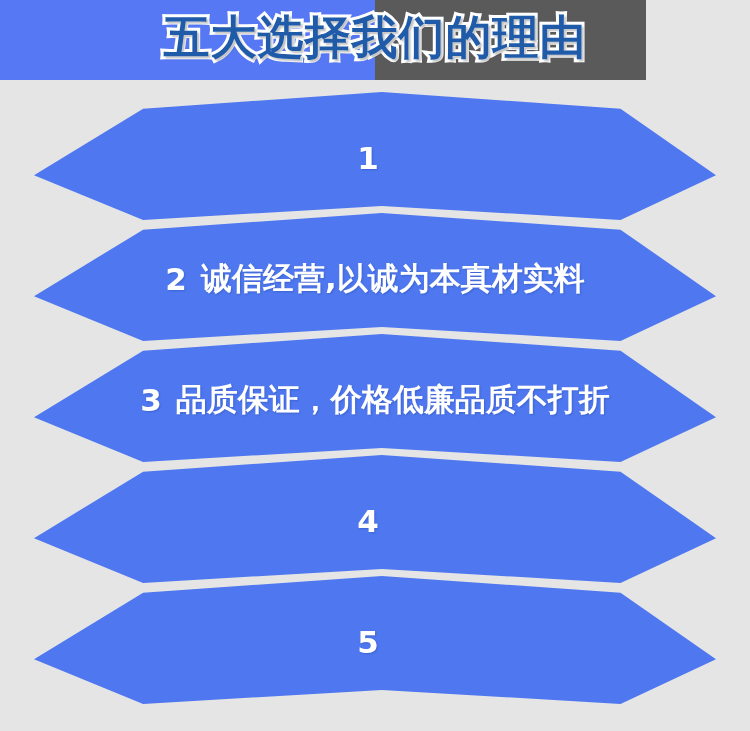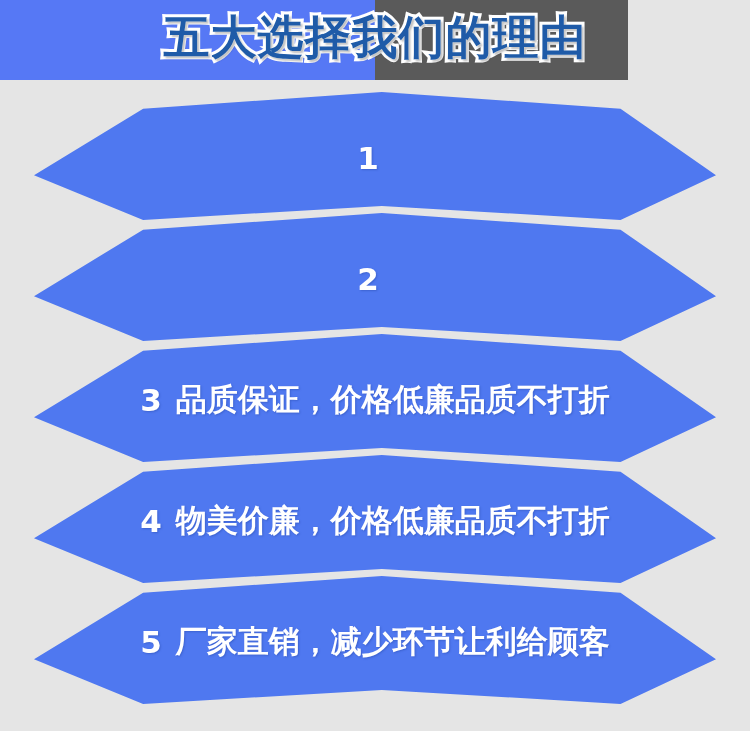--- a/index.html
+++ b/index.html
@@ -19,20 +19,21 @@
   #header {
     position: absolute;
     left: 0;
     top: 0;
     width: 628px;
     height: 80px;
     background: linear-gradient(to right,
                 #5678f5 0px, #5678f5 375px,
                 #5a5a5a 375px, #5a5a5a 750px);
     overflow: hidden;
+    padding-left: 18px;
   }
   #header-title {
     position: absolute;
     left: 0;
     top: 0;
     width: 750px;
     height: 80px;
     display: flex;
     align-items: center;
     justify-content: center;
@@ -136,40 +137,39 @@
     <div class="banner-shape"></div>
     <div class="banner-text">
       <span class="banner-num">1</span>
     </div>
   </div>
 
   <div class="banner-row r1">
     <div class="banner-shape"></div>
     <div class="banner-text">
       <span class="banner-num">2</span>
+      <span class="banner-label">诚信经营,以诚为本真材实料</span>
     </div>
   </div>
 
   <div class="banner-row r2">
     <div class="banner-shape"></div>
     <div class="banner-text">
       <span class="banner-num">3</span>
       <span class="banner-label">品质保证，价格低廉品质不打折</span>
     </div>
   </div>
 
   <div class="banner-row r3">
     <div class="banner-shape"></div>
     <div class="banner-text">
       <span class="banner-num">4</span>
-      <span class="banner-label">物美价廉，价格低廉品质不打折</span>
     </div>
   </div>
 
   <div class="banner-row r4">
     <div class="banner-shape"></div>
     <div class="banner-text">
       <span class="banner-num">5</span>
-      <span class="banner-label">厂家直销，减少环节让利给顾客</span>
     </div>
   </div>
 
 </div>
 
 </body></html>

